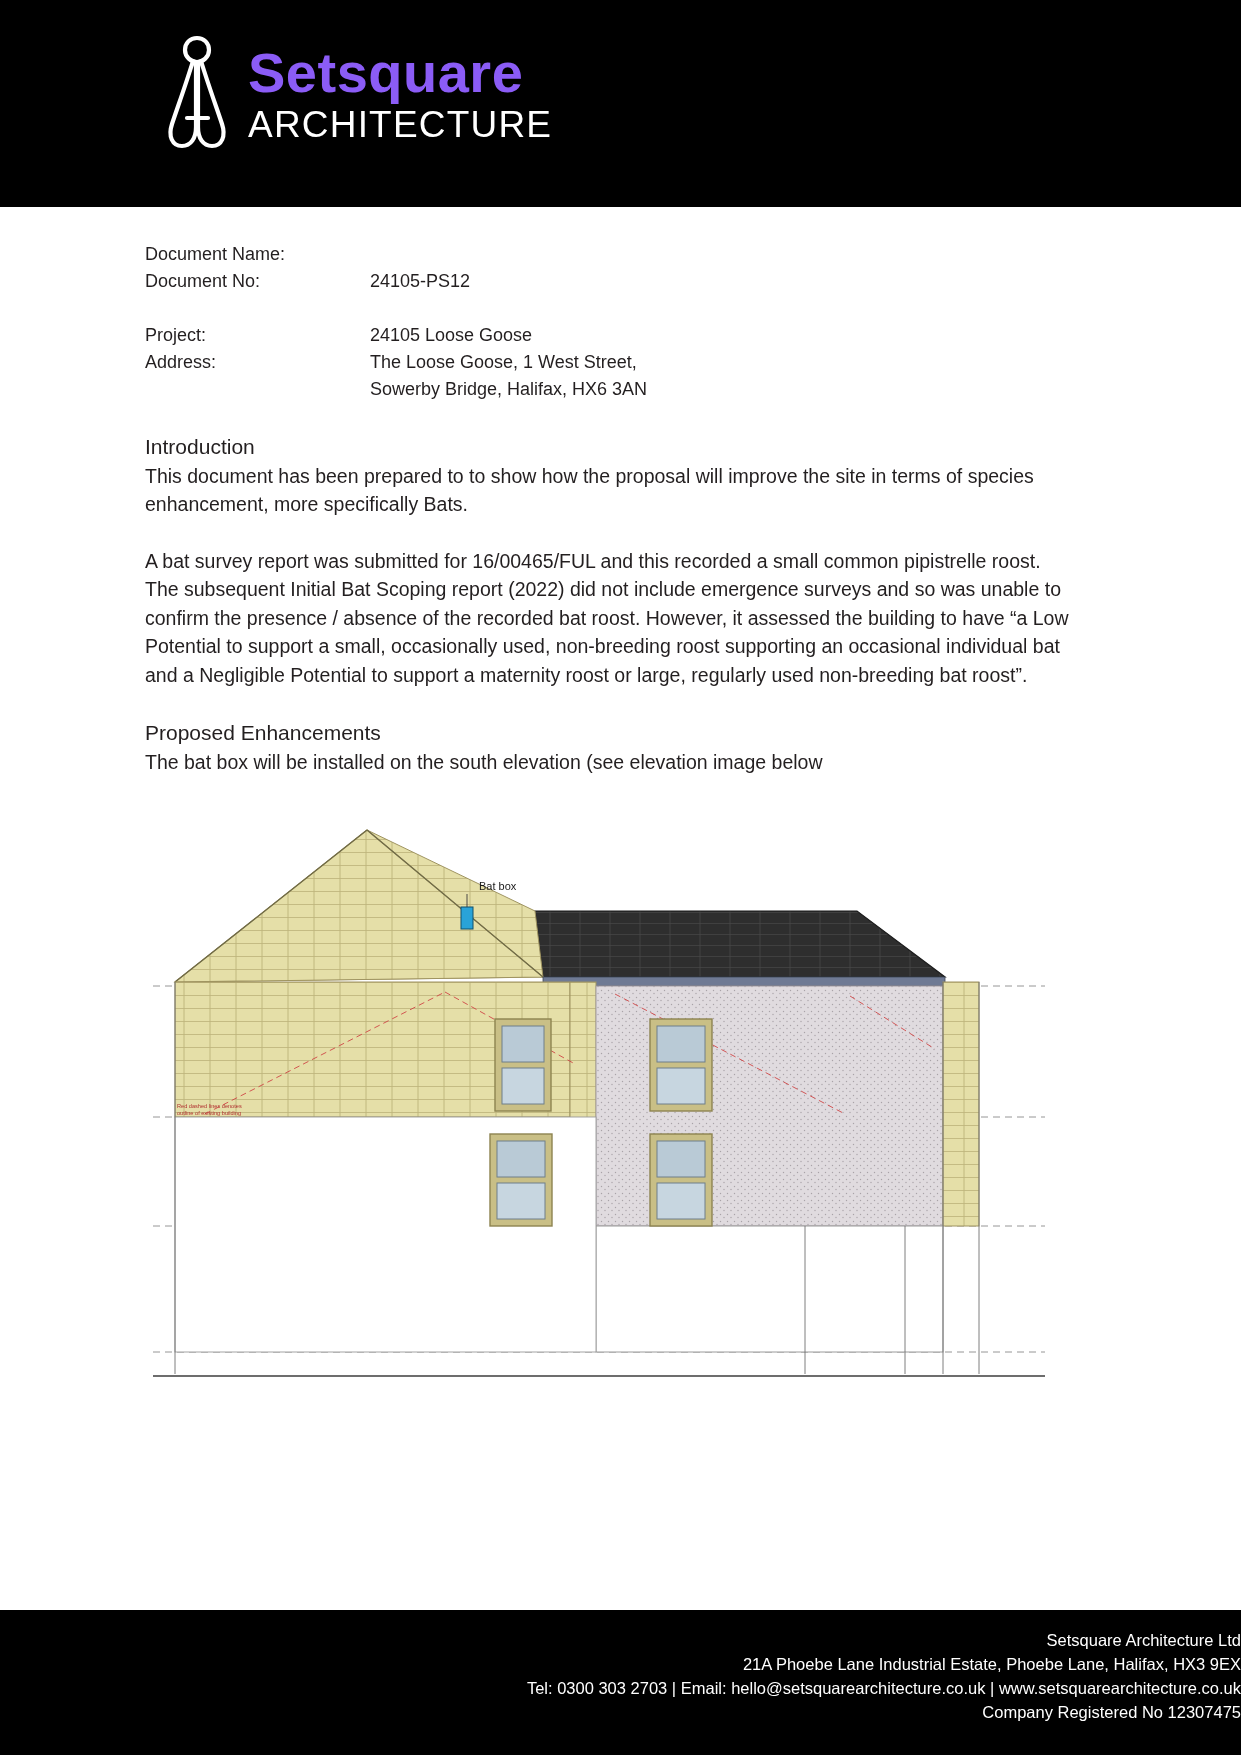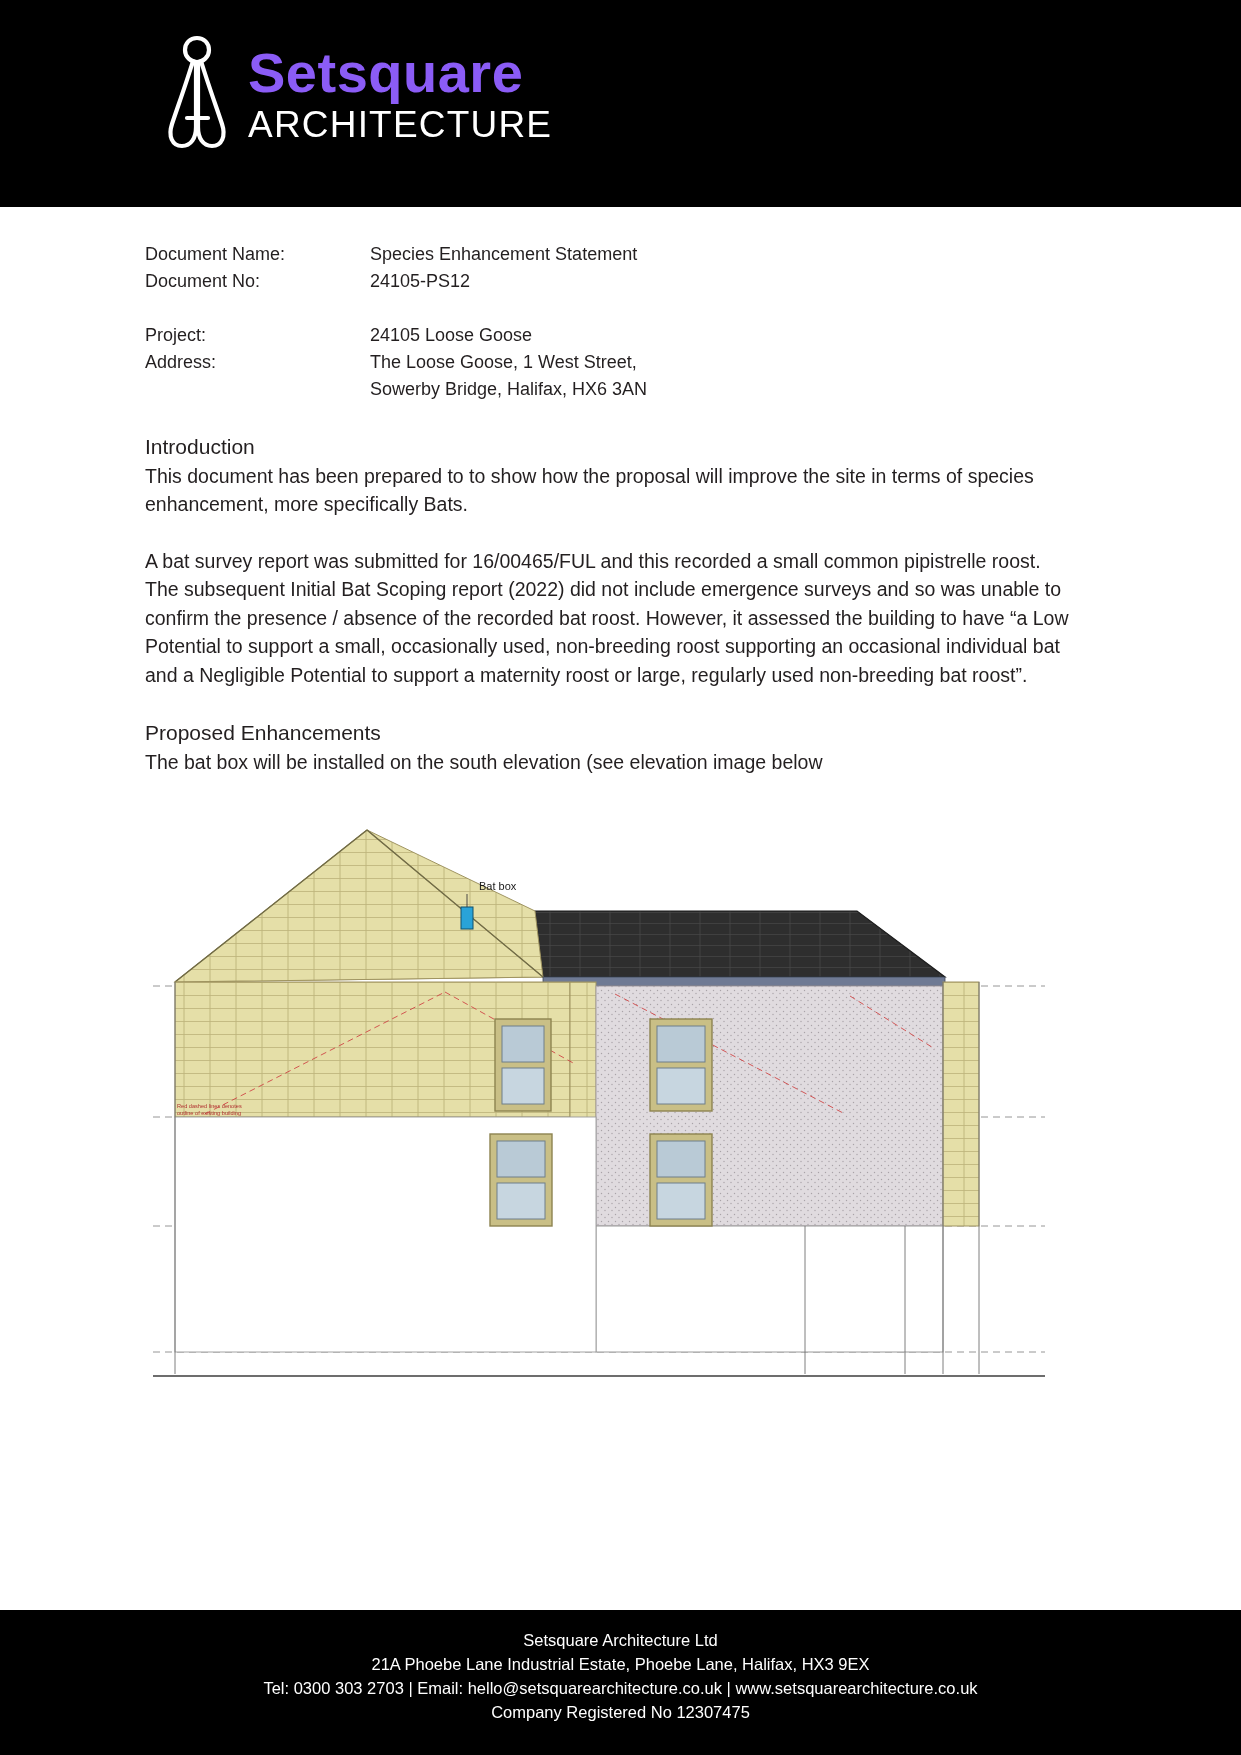--- a/index.html
+++ b/index.html
@@ -110,21 +110,21 @@
   }
 
   
   .footer-bar {
     position: absolute;
     left: 0;
     bottom: 0;
     width: 100%;
     background: #000000;
     color: #ffffff;
-    text-align: center;
+    text-align: right;
     font-size: 16.5px;
     line-height: 24px;
     padding: 18px 0 20px 0;
     box-sizing: border-box;
     height: 145px;
   }
   .footer-line { display: block; }
 </style>
 </head>
 <body>
@@ -146,21 +146,20 @@
       <div class="logo-sub">ARCHITECTURE</div>
     </div>
   </div>
 </div>
 
 <div class="page-body">
 
   <div class="meta-block">
     <div class="meta-row">
       <div class="meta-label">Document Name:</div>
-      <div class="meta-value">Species Enhancement Statement</div>
     </div>
     <div class="meta-row">
       <div class="meta-label">Document No:</div>
       <div class="meta-value">24105-PS12</div>
     </div>
     <div class="meta-gap"></div>
     <div class="meta-row">
       <div class="meta-label">Project:</div>
       <div class="meta-value">24105 Loose Goose</div>
     </div>

